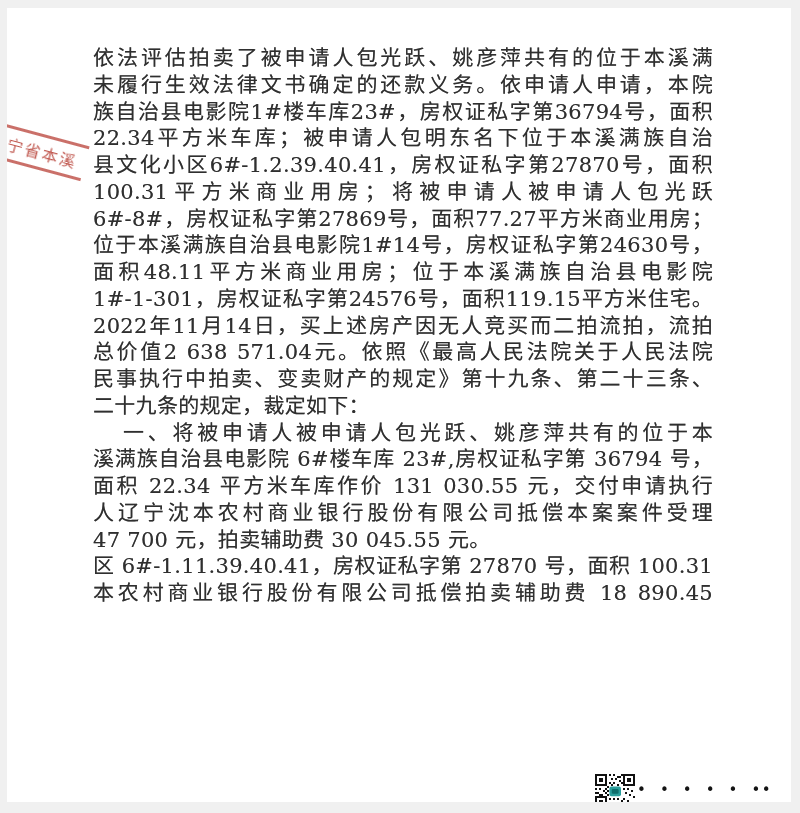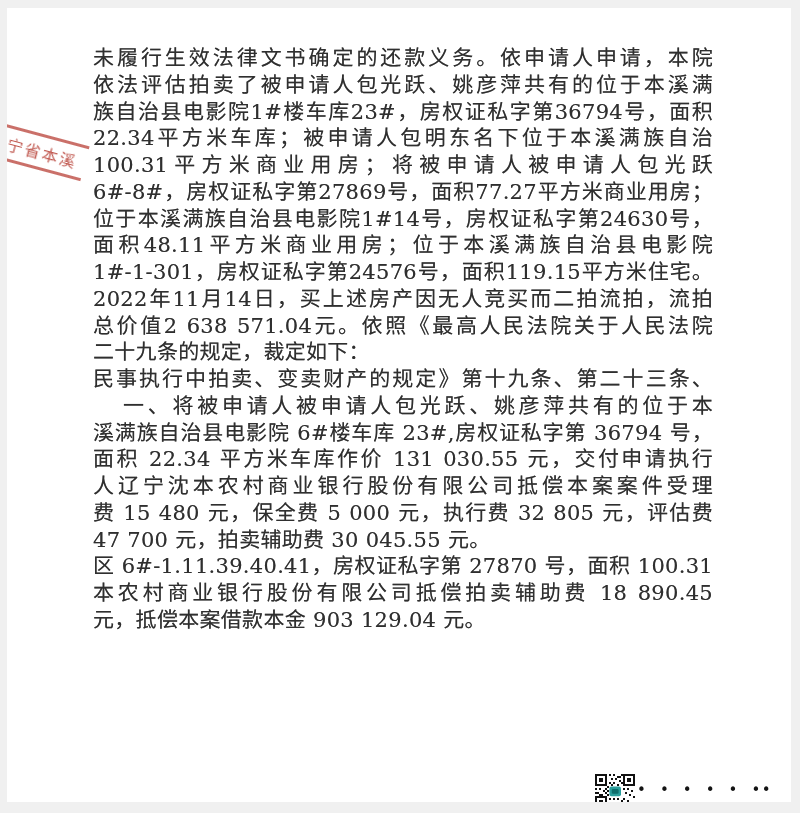--- a/index.html
+++ b/index.html
@@ -67,42 +67,41 @@
 </head>
 <body>
 
 <div class="page">
 
   <div class="stamp">
     <span>辽宁省本溪</span>
   </div>
 
   <div class="textblock">
+    <div class="line">依法评估拍卖了被申请人包光跃、姚彦萍共有的位于本溪满</div>
     <div class="line">未履行生效法律文书确定的还款义务。依申请人申请，本院</div>
-    <div class="line">依法评估拍卖了被申请人包光跃、姚彦萍共有的位于本溪满</div>
     <div class="line">族自治县电影院1#楼车库23#，房权证私字第36794号，面积</div>
     <div class="line">22.34平方米车库；被申请人包明东名下位于本溪满族自治</div>
+    <div class="line">县文化小区6#-1.2.39.40.41，房权证私字第27870号，面积</div>
     <div class="line">100.31平方米商业用房；将被申请人被申请人包光跃</div>
     <div class="line">6#-8#，房权证私字第27869号，面积77.27平方米商业用房；</div>
     <div class="line">位于本溪满族自治县电影院1#14号，房权证私字第24630号，</div>
     <div class="line">面积48.11平方米商业用房；位于本溪满族自治县电影院</div>
     <div class="line">1#-1-301，房权证私字第24576号，面积119.15平方米住宅。</div>
     <div class="line">2022年11月14日，买上述房产因无人竞买而二拍流拍，流拍</div>
     <div class="line">总价值2 638 571.04元。依照《最高人民法院关于人民法院</div>
+    <div class="line">民事执行中拍卖、变卖财产的规定》第十九条、第二十三条、</div>
     <div class="line end">二十九条的规定，裁定如下：</div>
-    <div class="line">民事执行中拍卖、变卖财产的规定》第十九条、第二十三条、</div>
     <div class="line indent">一、将被申请人被申请人包光跃、姚彦萍共有的位于本</div>
     <div class="line">溪满族自治县电影院 6#楼车库 23#,房权证私字第 36794 号，</div>
     <div class="line">面积 22.34 平方米车库作价 131 030.55 元，交付申请执行</div>
     <div class="line">人辽宁沈本农村商业银行股份有限公司抵偿本案案件受理</div>
-    <div class="line">费 15 480 元，保全费 5 000 元，执行费 32 805 元，评估费</div>
     <div class="line end">47 700 元，拍卖辅助费 30 045.55 元。</div>
     <div class="line">区 6#-1.11.39.40.41，房权证私字第 27870 号，面积 100.31</div>
     <div class="line">本农村商业银行股份有限公司抵偿拍卖辅助费 18 890.45</div>
-    <div class="line end">元，抵偿本案借款本金 903 129.04 元。</div>
   </div>
 
   <svg class="qr" width="40" height="34" viewBox="0 0 20 17" xmlns="http://www.w3.org/2000/svg">
 
     <rect x="0.5" y="0.5" width="5" height="5" fill="none" stroke="#111" stroke-width="1"></rect>
     <rect x="2" y="2" width="2" height="2" fill="#111"></rect>
     <rect x="14.5" y="0.5" width="5" height="5" fill="none" stroke="#111" stroke-width="1"></rect>
     <rect x="16" y="2" width="2" height="2" fill="#111"></rect>
     <rect x="0.5" y="11.5" width="5" height="5" fill="none" stroke="#111" stroke-width="1"></rect>
     <rect x="2" y="13" width="2" height="2" fill="#111"></rect>

